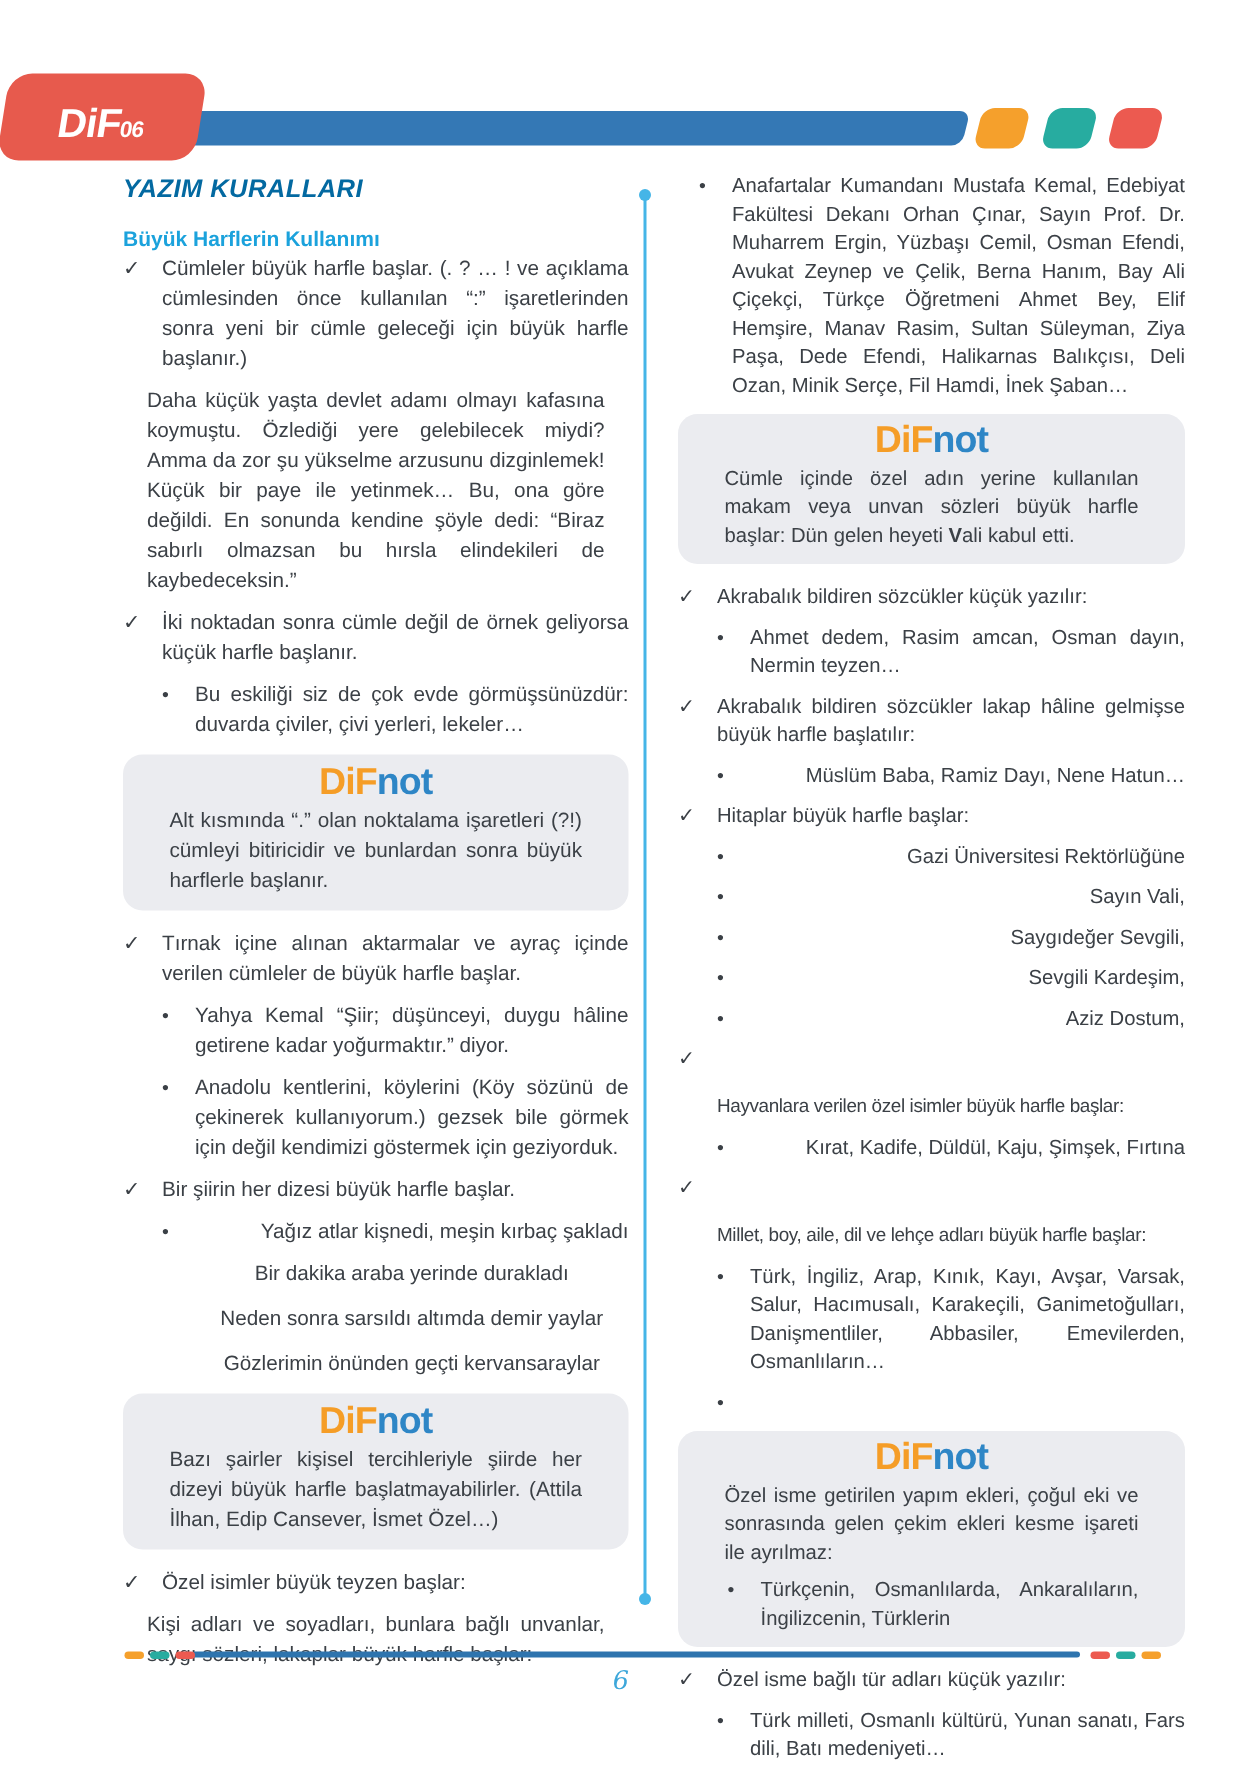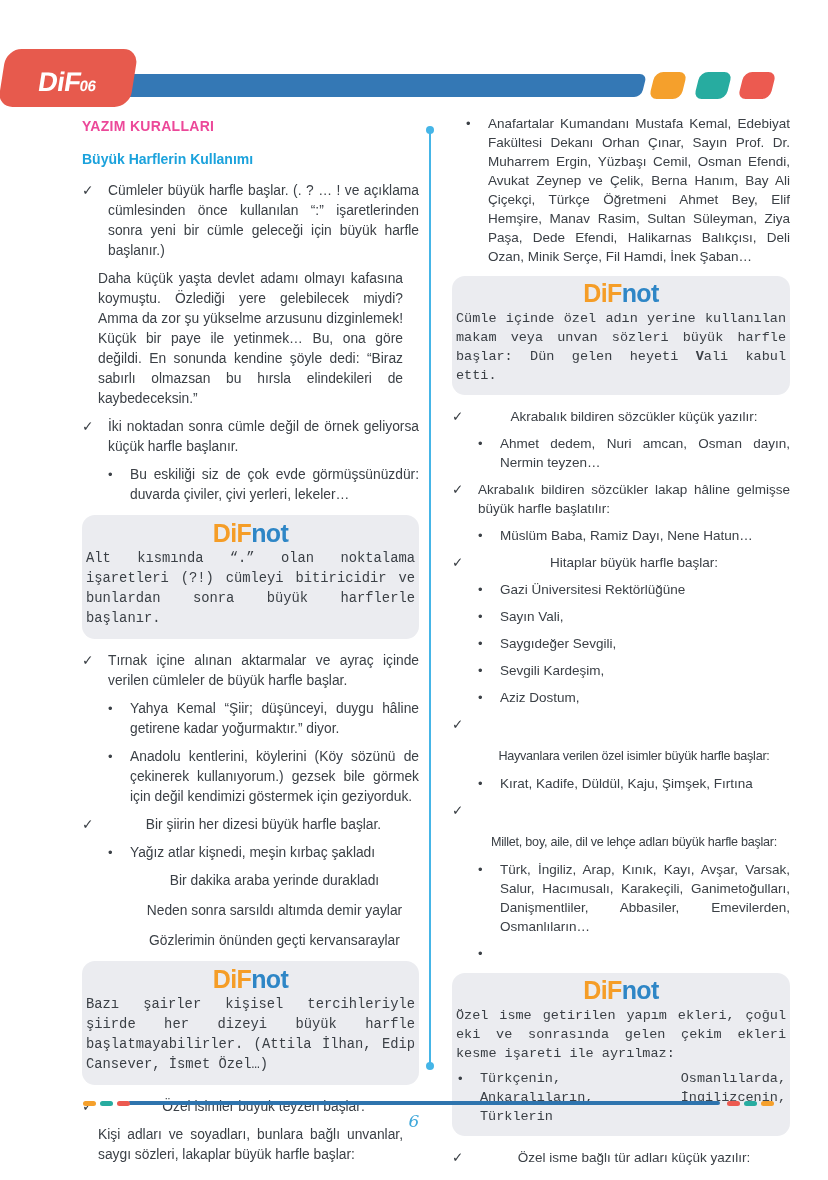--- a/index.html
+++ b/index.html
@@ -42,53 +42,53 @@
   }
   .divider::before { top:-4px; }
   .divider::after  { bottom:-4px; }
 
   
   .col { position:absolute; top:114px; }
   .col-left  { left:82px;  width:337px; font-size:13.8px; line-height:20px; }
   .col-right { left:452px; width:338px; font-size:13.5px; line-height:19px; }
 
   h2.title {
-    margin:2px 0 13px; font-size:14px; font-weight:bold;
-    color:#ec4899; letter-spacing:0.3px;
+    margin:2px 0 13px; font-size:17px; font-weight:bold;
+    color:#0369a1; letter-spacing:0.3px;font-style:italic;
   }
   h3.subtitle {
-    margin:0 0 12px; font-size:14px; font-weight:bold; color:#1ba2dc;
+    margin:0 0 0; font-size:14px; font-weight:bold; color:#1ba2dc;
   }
 
   .check { display:flex; margin:0 0 8px; }
   .cm { flex:none; width:26px; color:#3b4046; }
   .ct { flex:1; margin:0; text-align:justify; }
-  .check.single .ct { text-align:center; }
+  .check.single .ct { text-align:left; }
   .check.tight .ct { font-size:12.6px; letter-spacing:-0.25px; white-space:nowrap;margin-top:32px; }
 
   .bullet { display:flex; margin:0 0 8px; padding-left:26px; }
   .bullet.top { padding-left:14px; }
   .bm { flex:none; width:22px; font-size:13px; }
   .bt { flex:1; margin:0; text-align:justify; }
-  .bullet.single .bt { text-align:left; }
+  .bullet.single .bt { text-align:right; }
 
   .para { margin:0 16px 8px; text-align:justify; }
   .poem-line { margin:0 0 10px; padding-left:48px;text-align:center; }
 
   .difnot {
     background:#ebecf0; border-radius:13px;
-    padding:6px 4px 10px; margin:10px 0 12px;
+    padding:6px 31px 10px; margin:10px 0 12px;
   }
   .difnot-logo {
     text-align:center; font-weight:bold; font-size:25px;
     letter-spacing:-0.6px; margin:2px 0 6px;
   }
   .dn-o { color:#f59d27; }
   .dn-b { color:#2e86c6; }
-  .difnot p { margin:0; text-align:justify;font-family:Liberation Mono, monospace; }
+  .difnot p { margin:0; text-align:justify; }
   .difnot .bullet { margin:6px 0 0; padding-left:2px; }
   .bv { font-weight:bold; }
 
   
   .footer-line {
     position:absolute; top:1101px; left:128px; width:592px; height:4px;
     background:#2e74ae; border-radius:2px;
   }
   .dash { position:absolute; top:1101px; width:13px; height:5px; border-radius:2.5px; }
   .d1 { left:83px;  background:#f5a02c; }
@@ -197,21 +197,21 @@
       <p><span>Cümle içinde özel adın yerine kullanılan makam veya unvan sözleri büyük harfle başlar: Dün gelen heyeti </span><span class="bv">V</span><span>ali kabul etti.</span></p>
     </div>
 
     <div class="check single">
       <span class="cm">✓</span>
       <p class="ct">Akrabalık bildiren sözcükler küçük yazılır:</p>
     </div>
 
     <div class="bullet">
       <span class="bm">•</span>
-      <p class="bt">Ahmet dedem, Nuri amcan, Osman dayın, Nermin teyzen…</p>
+      <p class="bt">Ahmet dedem, Rasim amcan, Osman dayın, Nermin teyzen…</p>
     </div>
 
     <div class="check">
       <span class="cm">✓</span>
       <p class="ct">Akrabalık bildiren sözcükler lakap hâline gelmişse büyük harfle başlatılır:</p>
     </div>
 
     <div class="bullet single">
       <span class="bm">•</span>
       <p class="bt">Müslüm Baba, Ramiz Dayı, Nene Hatun…</p>

